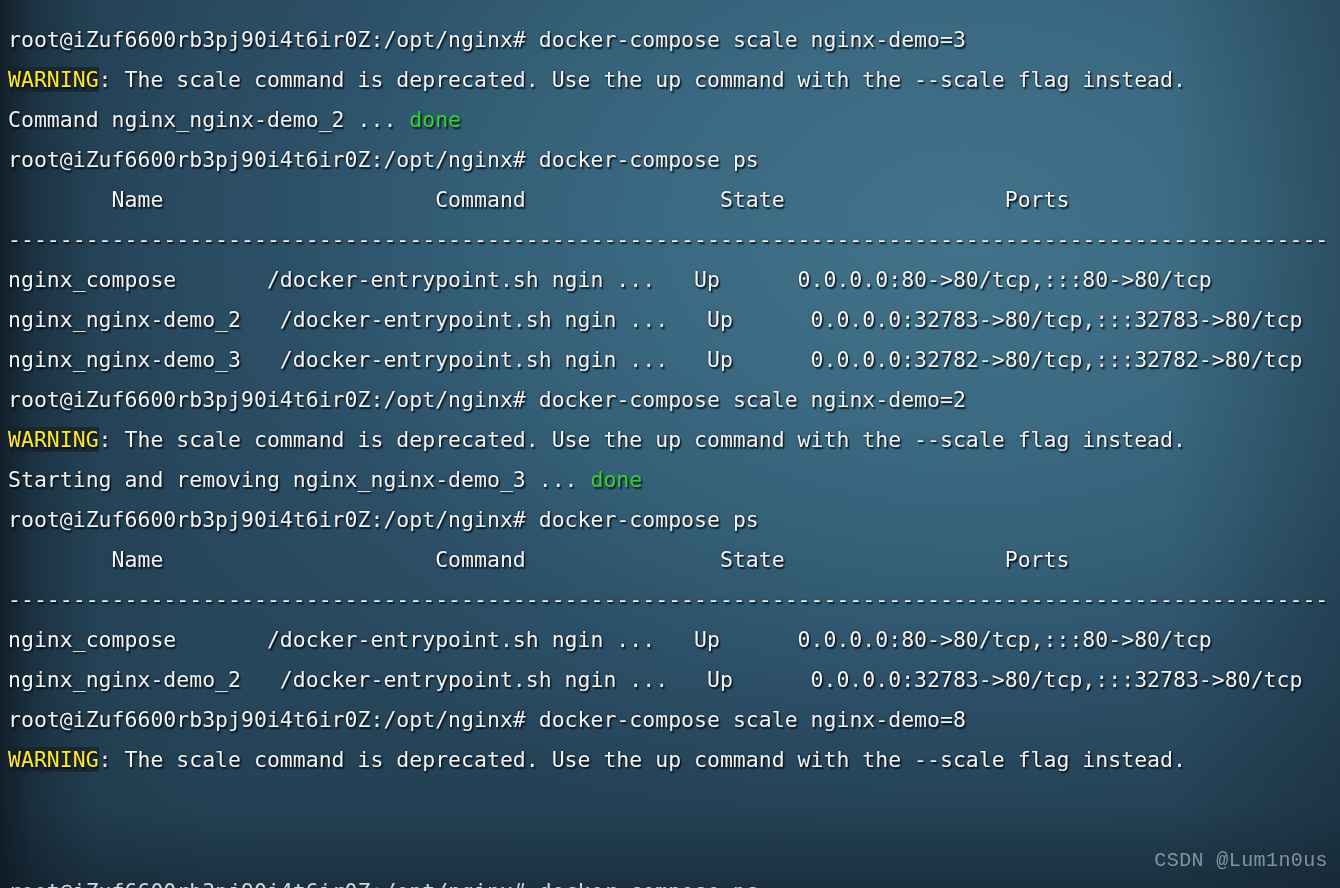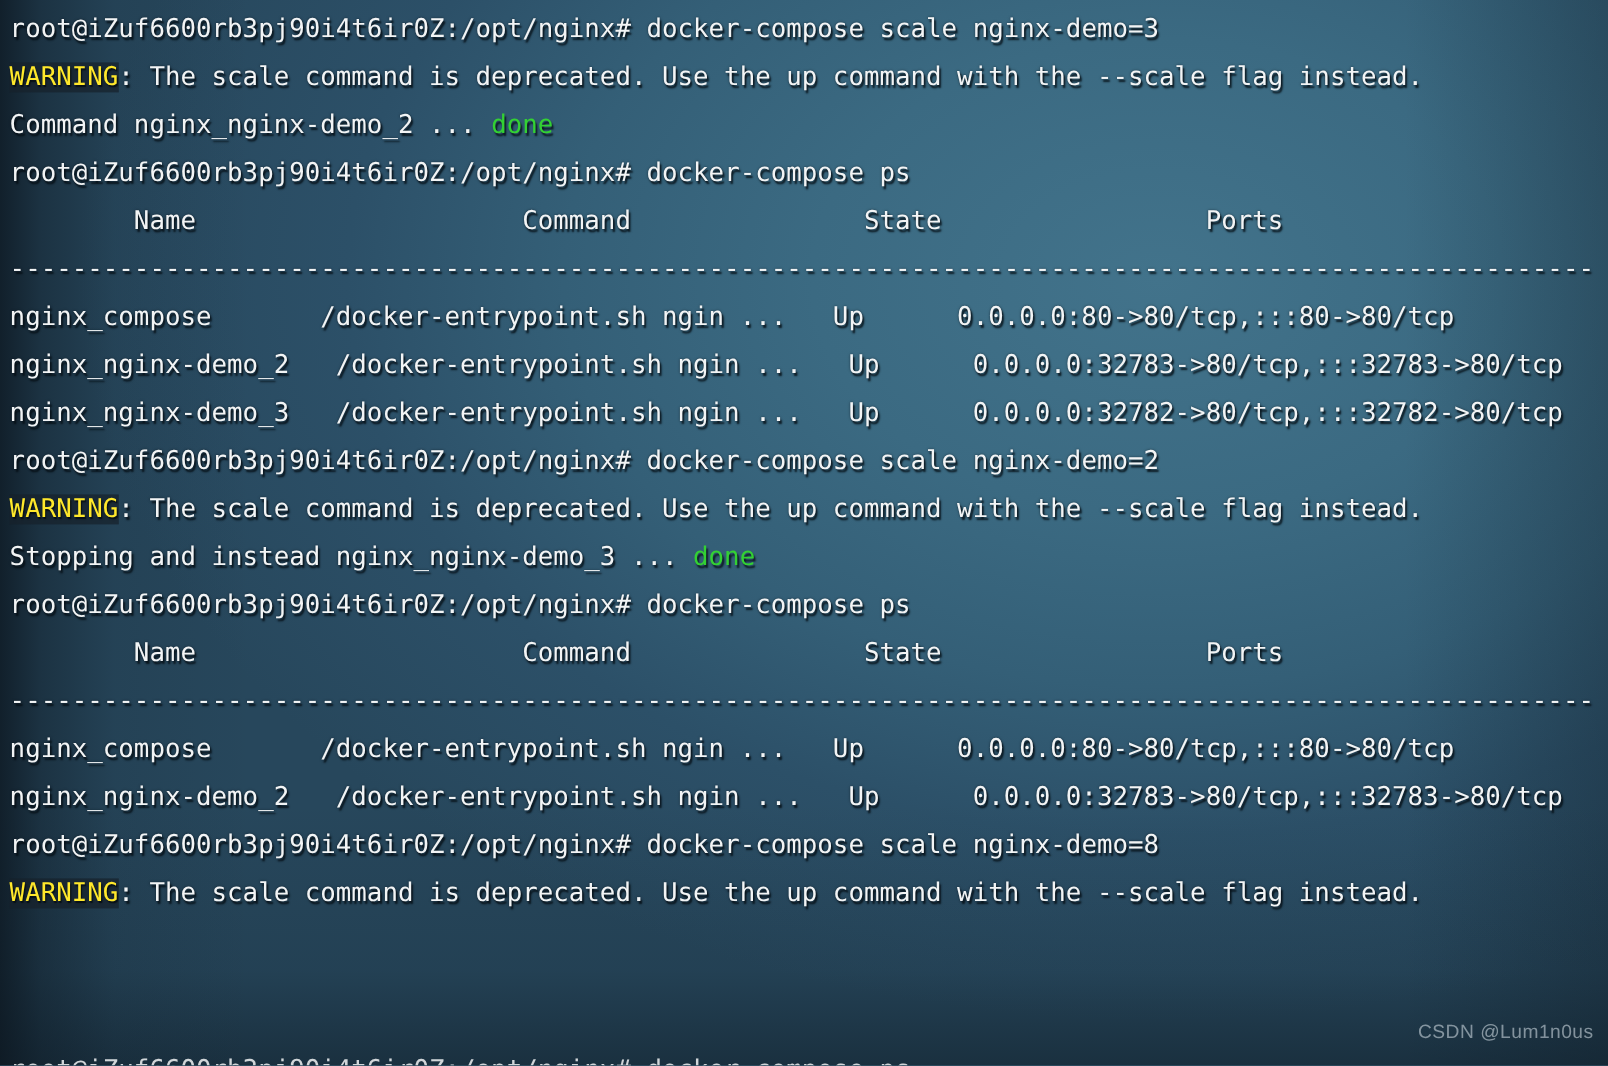--- a/index.html
+++ b/index.html
@@ -25,21 +25,21 @@
     position: absolute;
     inset: 0;
     pointer-events: none;
     background:
       linear-gradient(90deg, rgba(12,22,31,0.80) 0px, rgba(12,22,31,0.42) 34px, rgba(12,22,31,0.10) 95px, rgba(12,22,31,0.0) 210px),
       linear-gradient(0deg, rgba(10,20,28,0.45) 0px, rgba(10,20,28,0.12) 80px, rgba(10,20,28,0.0) 220px),
       linear-gradient(270deg, rgba(12,22,31,0.28) 0px, rgba(12,22,31,0.0) 170px);
   }
   #term {
     position: absolute;
-    top: 0; left: 0;
+    top: 15px; left: 0;
     width: 1340px;
     padding: 5px 0 0 8px;
     box-sizing: border-box;
     z-index: 3;
   }
   .line {
     height: 40px;
     white-space: pre;
     color: #f2f4f5;
     text-shadow: 1.5px 2px 1.5px rgba(4,12,18,0.85), 0 0 2px rgba(4,12,18,0.6);
@@ -63,22 +63,22 @@
     white-space: pre;
     color: #f2f4f5;
     opacity: 0.85;
     z-index: 3;
   }
   .cut span { display: block; margin-top: -8px; }
   #watermark {
     position: absolute;
     right: 12px;
     bottom: 7px;
-    font-family: Liberation Sans, sans-serif;
-    font-size: 16px;
+    font-family: Liberation Mono, monospace;
+    font-size: 20px;
     color: rgba(196,206,214,0.62);
     letter-spacing: 0.4px;
     z-index: 4;
     white-space: pre;
     text-align: center;
   }
 </style>
 </head>
 <body>
 
@@ -101,21 +101,21 @@
     <div class="line">------------------------------------------------------------------------------------------------------</div>
 
     <div class="line">nginx_compose       /docker-entrypoint.sh ngin ...   Up      0.0.0.0:80-&gt;80/tcp,:::80-&gt;80/tcp</div>
     <div class="line">nginx_nginx-demo_2   /docker-entrypoint.sh ngin ...   Up      0.0.0.0:32783-&gt;80/tcp,:::32783-&gt;80/tcp</div>
     <div class="line">nginx_nginx-demo_3   /docker-entrypoint.sh ngin ...   Up      0.0.0.0:32782-&gt;80/tcp,:::32782-&gt;80/tcp</div>
 
     <div class="line"><span>root@iZuf6600rb3pj90i4t6ir0Z:/opt/nginx# </span><span>docker-compose scale nginx-demo=2</span></div>
 
     <div class="line"><span class="warn">WARNING</span><span>: The scale command is deprecated. Use the up command with the --scale flag instead.</span></div>
 
-    <div class="line"><span>Stopping and instead nginx_nginx-demo_3 ... </span><span class="done">done</span></div>
+    <div class="line"><span>Starting and removing nginx_nginx-demo_3 ... </span><span class="done">done</span></div>
 
     <div class="line"><span>root@iZuf6600rb3pj90i4t6ir0Z:/opt/nginx# </span><span>docker-compose ps</span></div>
 
     <div class="line">        Name                     Command               State                 Ports</div>
 
     <div class="line">------------------------------------------------------------------------------------------------------</div>
 
     <div class="line">nginx_compose       /docker-entrypoint.sh ngin ...   Up      0.0.0.0:80-&gt;80/tcp,:::80-&gt;80/tcp</div>
     <div class="line">nginx_nginx-demo_2   /docker-entrypoint.sh ngin ...   Up      0.0.0.0:32783-&gt;80/tcp,:::32783-&gt;80/tcp</div>
 

